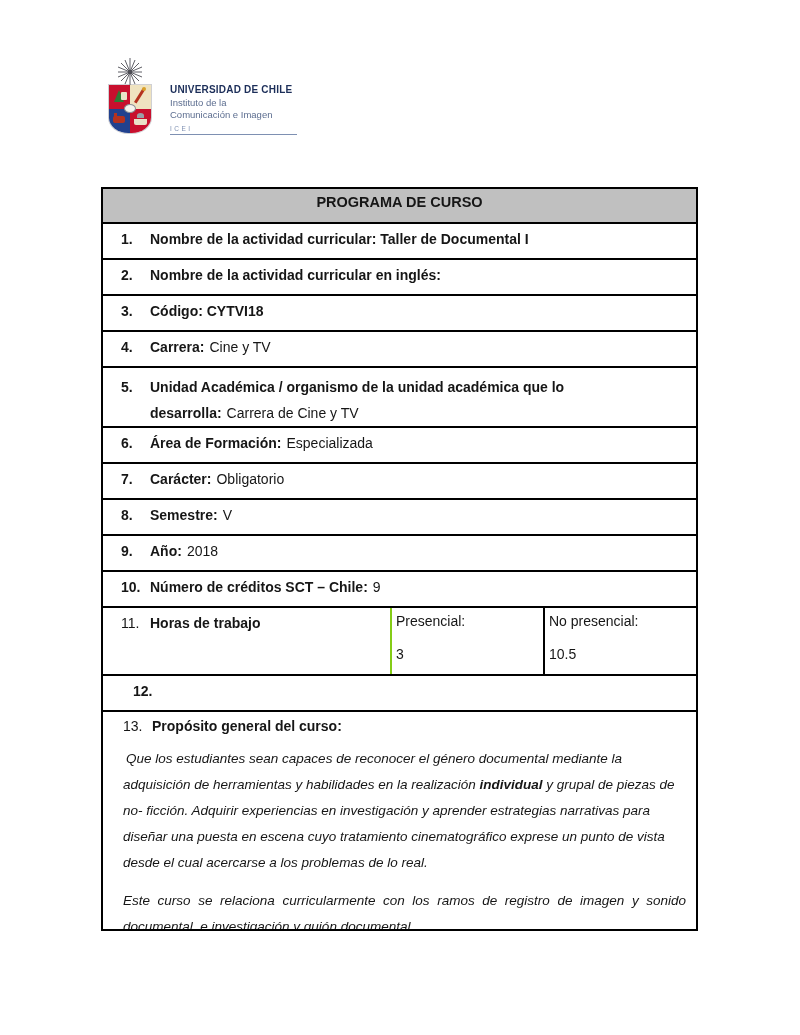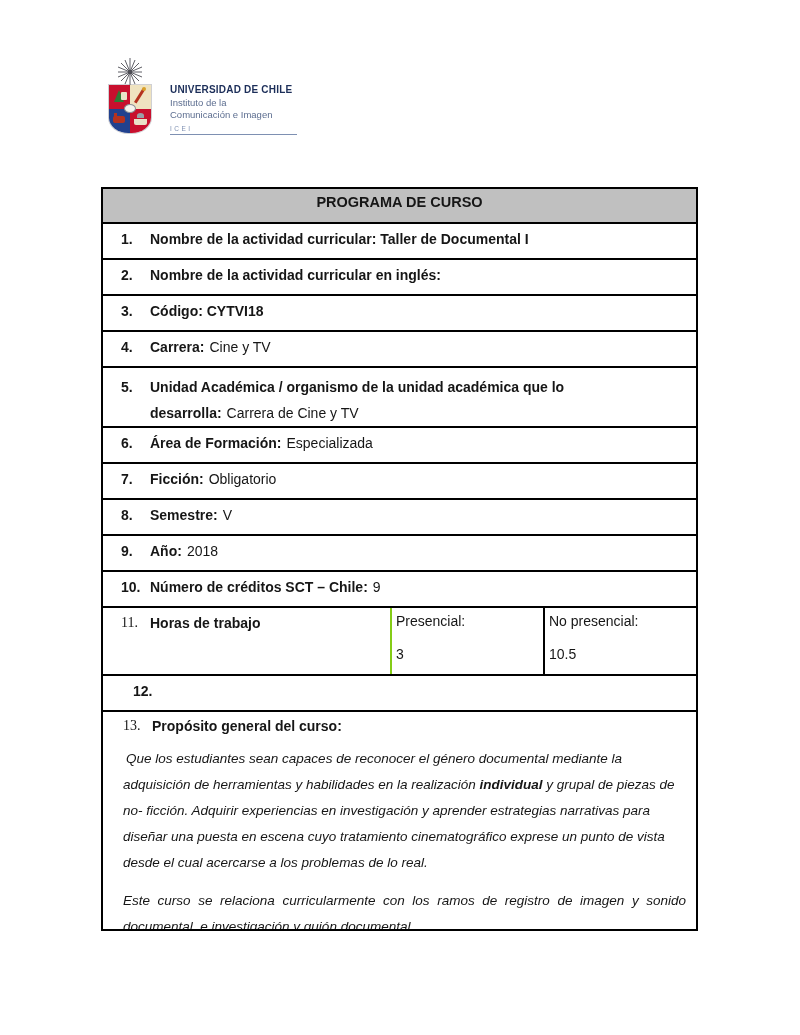--- a/index.html
+++ b/index.html
@@ -50,21 +50,21 @@
   .thead {
     flex:0 0 33px; background:#c0c0c0;
     text-align:center; font-weight:bold; font-size:14.5px; padding-top:5px;
   }
   .trow { border-top:2px solid #000; display:flex; font-size:14px; padding-top:7px; }
   .h36 { flex:0 0 36px; }
   .h60 { flex:0 0 60px; padding-top:6px; line-height:26px; }
   .h68 { flex:0 0 68px; padding:0; }
   .h36x { flex:0 0 36px;padding-left:12px; }
   .num { flex:0 0 29px; margin-left:18px; font-weight:bold; }
-  .num-serif { font-family:Liberation Serif, serif; font-weight:normal; }
+  .num-serif { font-family:Liberation Sans, sans-serif; font-weight:normal; }
   .rcontent { flex:1; padding-right:8px; }
   .lbl { font-weight:bold; }
   .val { font-weight:normal; margin-left:5px; }
   .val12 { margin-left:9px; }
 
   
   .hc1 { flex:0 0 287px; display:flex; padding-top:7px; }
   .hc2 { flex:0 0 153px; border-left:2px solid #84cc16; padding:5px 4px 0 4px; }
   .hc3 { flex:1; border-left:2px solid #000; padding:5px 4px 0 4px; }
   .hours-label { font-size:14px; }
@@ -156,21 +156,21 @@
       <span class="rcontent"><span class="lbl">Unidad Académica / organismo de la unidad académica que lo desarrolla:</span><span class="val">Carrera de Cine y TV</span></span>
     </div>
 
     <div class="trow h36">
       <span class="num">6.</span>
       <span class="rcontent"><span class="lbl">Área de Formación:</span><span class="val">Especializada</span></span>
     </div>
 
     <div class="trow h36">
       <span class="num">7.</span>
-      <span class="rcontent"><span class="lbl">Ficción:</span><span class="val">Obligatorio</span></span>
+      <span class="rcontent"><span class="lbl">Carácter:</span><span class="val">Obligatorio</span></span>
     </div>
 
     <div class="trow h36">
       <span class="num">8.</span>
       <span class="rcontent"><span class="lbl">Semestre:</span><span class="val">V</span></span>
     </div>
 
     <div class="trow h36">
       <span class="num">9.</span>
       <span class="rcontent"><span class="lbl">Año:</span><span class="val">2018</span></span>

